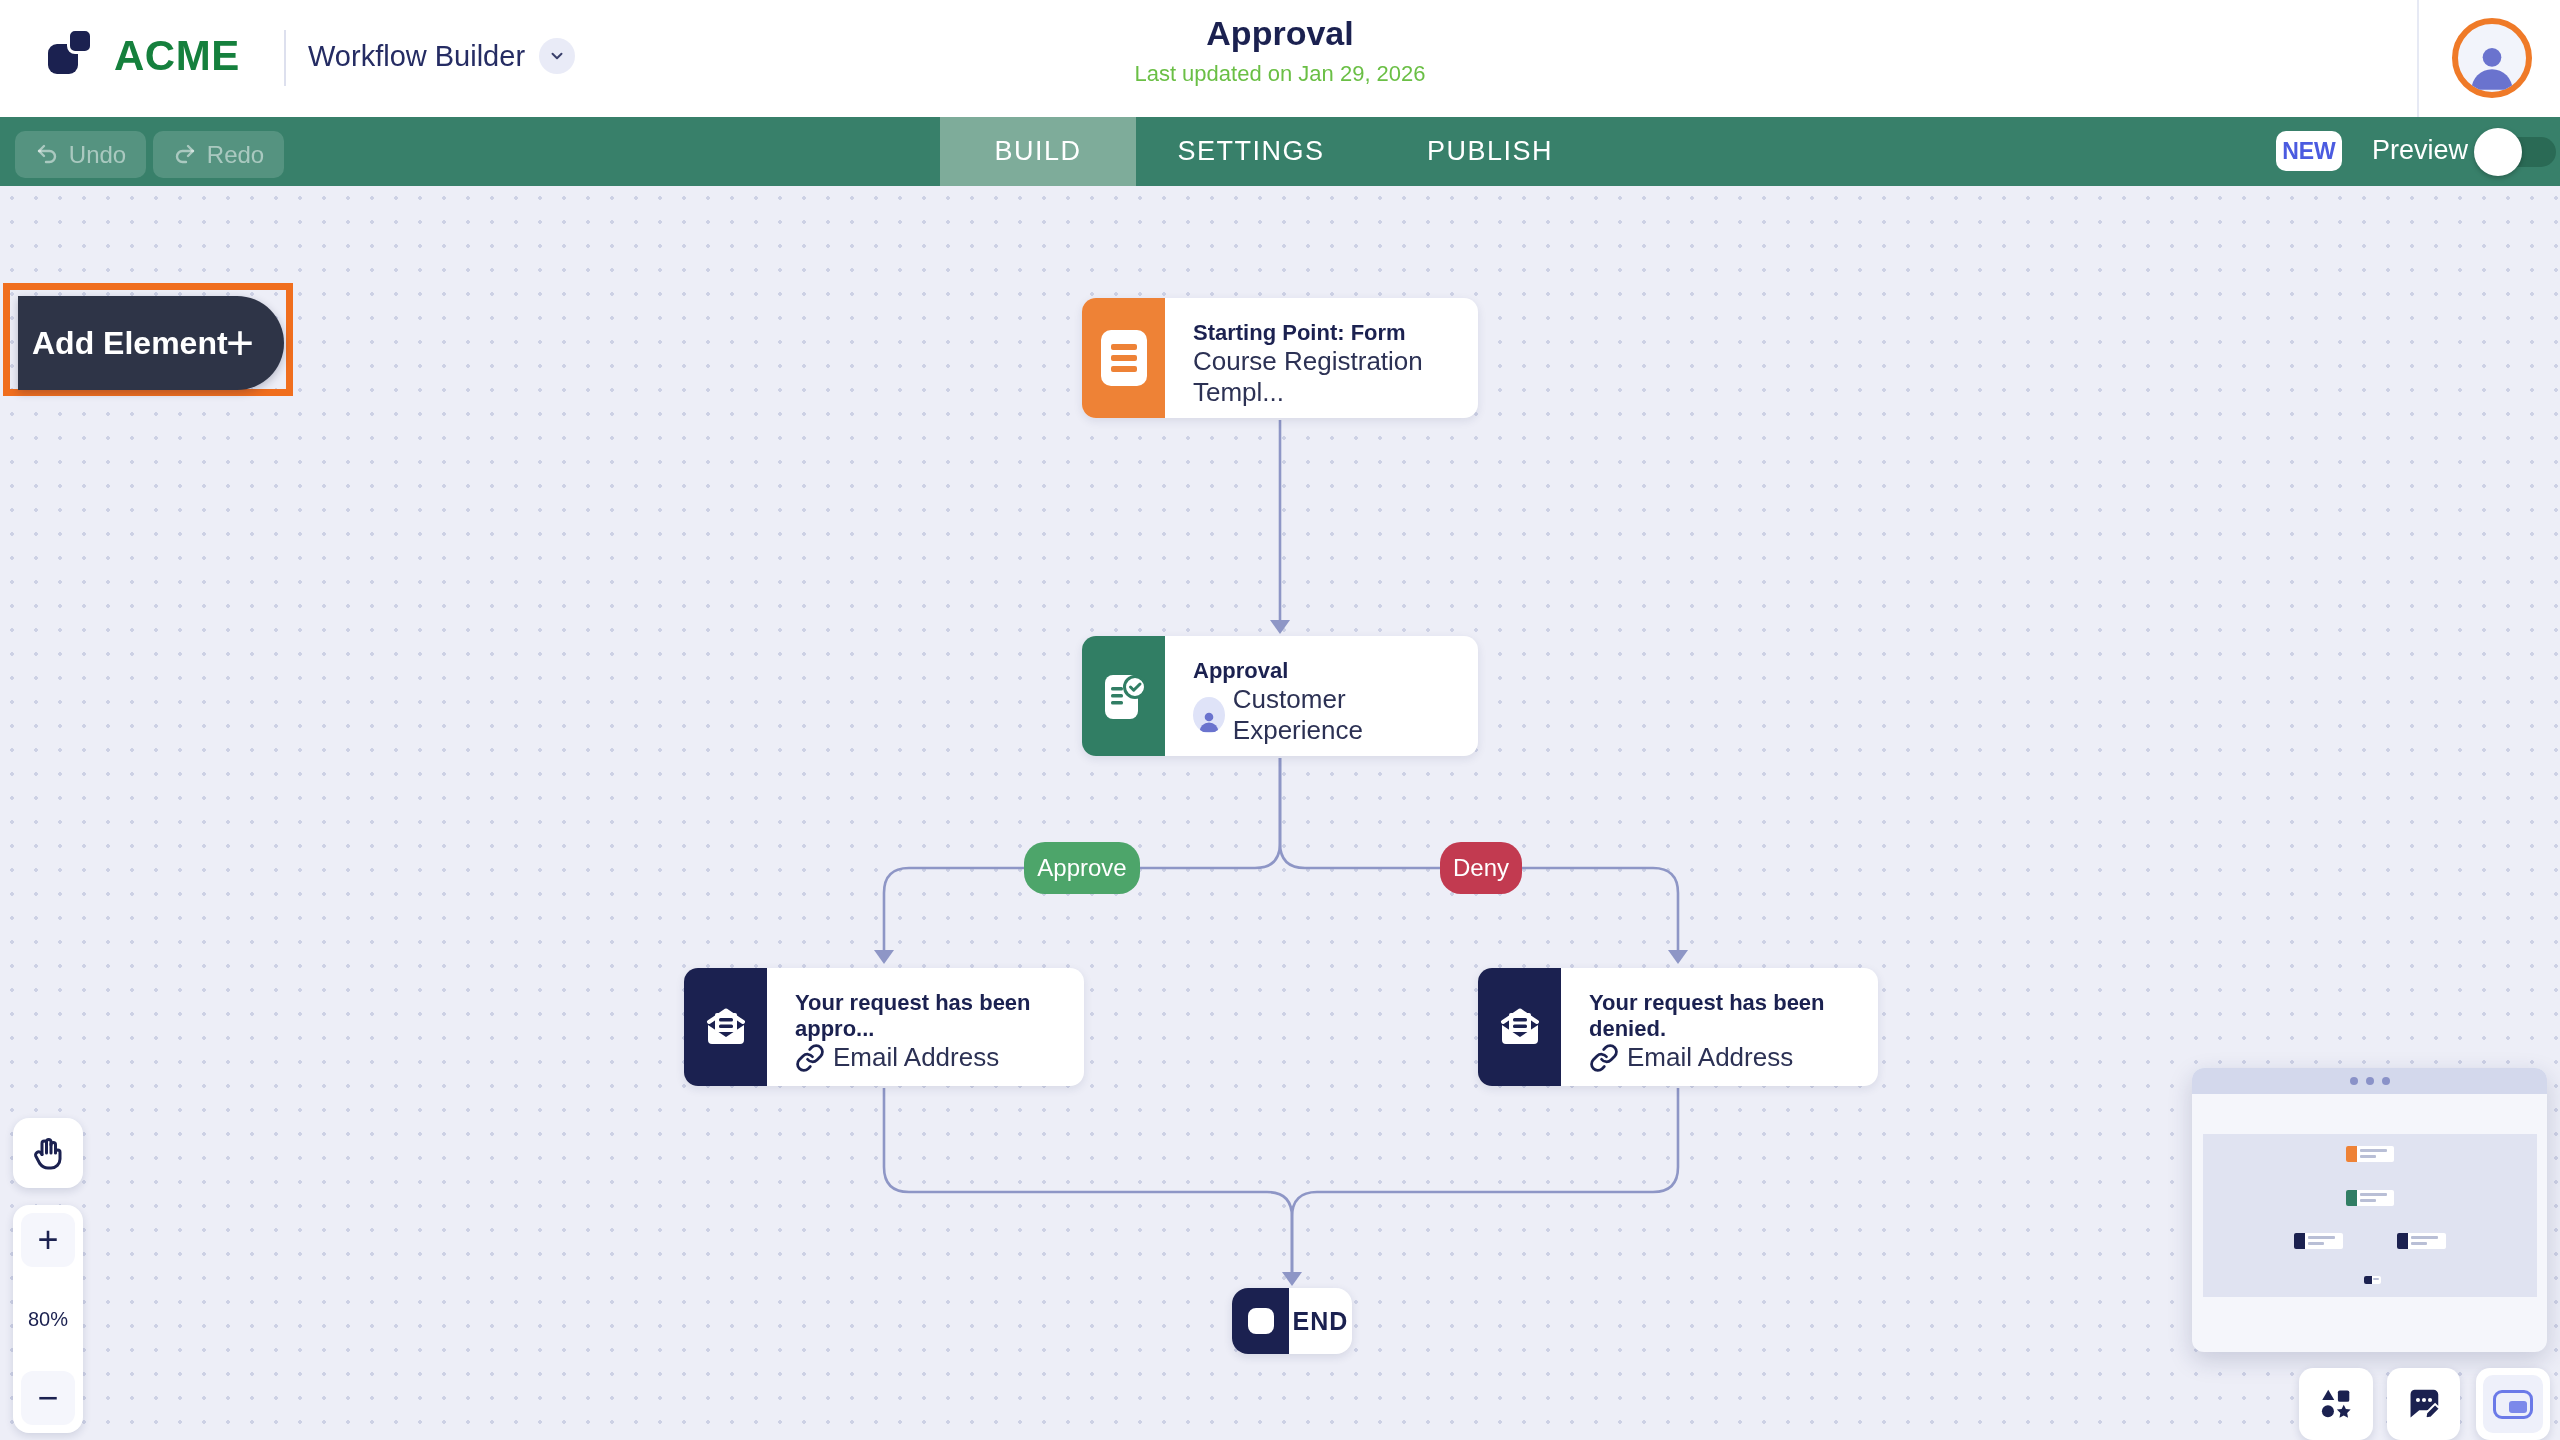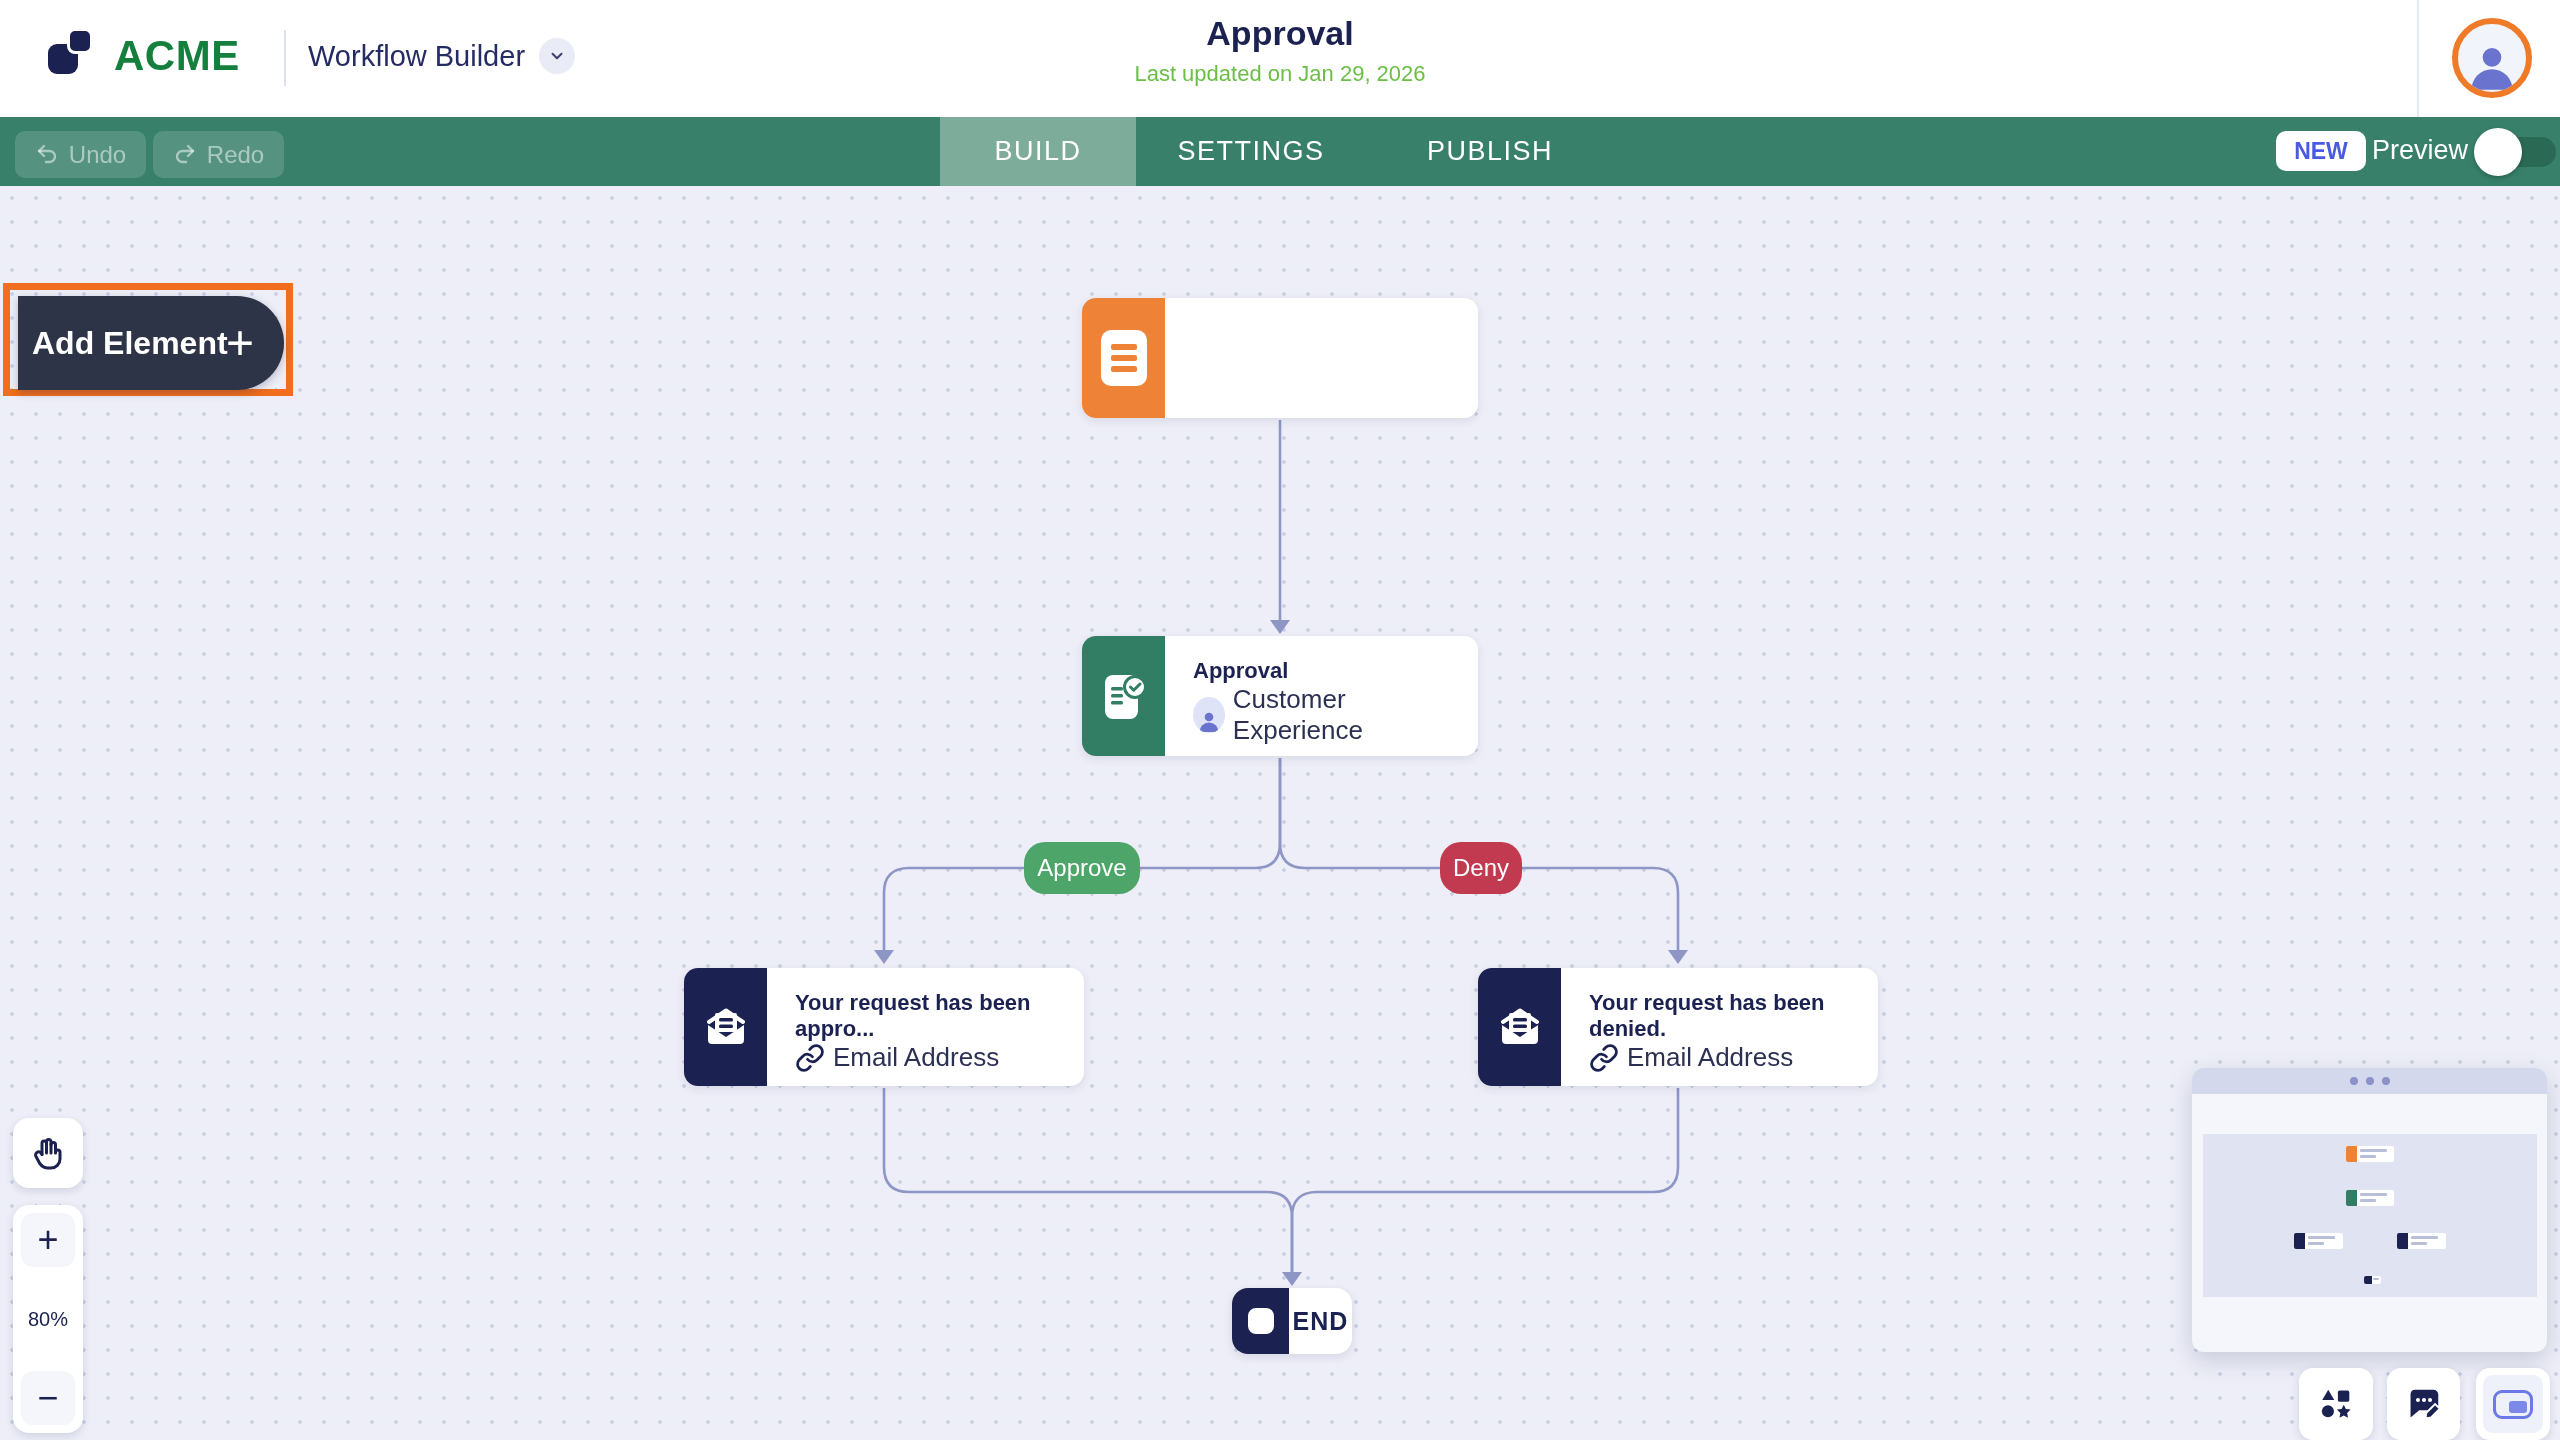--- a/index.html
+++ b/index.html
@@ -28,21 +28,21 @@
   .toolbar { position:absolute; left:0; top:117px; width:2560px; height:69px; background:#38806a; z-index:29; }
   .tb-btn { position:absolute; top:14px; height:47px; border-radius:10px; background:rgba(255,255,255,.15);
             color:rgba(255,255,255,.5); font-size:24px; display:flex; align-items:center; justify-content:center; gap:10px; cursor:default; }
   .tb-undo { left:15px; width:131px;text-align:center; }
   .tb-redo { left:153px; width:131px; }
   .tab { position:absolute; top:0; height:69px; display:flex; align-items:center; justify-content:center;
          color:#ffffff; font-size:27px; letter-spacing:1.5px; cursor:pointer; }
   .tab-build { left:940px; width:196px; background:#7eac9a; }
   .tab-settings { left:1136px; width:230px; }
   .tab-publish { left:1366px; width:248px; }
-  .new-badge { position:absolute; left:2276px; top:14px; width:90px; height:40px; background:#ffffff; border-radius:10px;
+  .new-badge { position:absolute; left:2276px; top:14px; width:66px; height:40px; background:#ffffff; border-radius:10px;
                color:#4b5be0; font-weight:bold; font-size:23px; display:flex; align-items:center; justify-content:center; }
   .preview-label { position:absolute; left:2372px; top:18px; font-size:27px; color:#ffffff; }
   .toggle { position:absolute; left:2478px; top:20px; width:78px; height:30px; background:#2a6a55; border-radius:16px; cursor:pointer; }
   .toggle-knob { position:absolute; left:-4px; top:-9px; width:48px; height:48px; background:#ffffff; border-radius:50%;
                  box-shadow:0 2px 5px rgba(0,0,0,.25); }
 
   
   .canvas { position:absolute; left:0; top:186px; width:2560px; height:1254px; background:#edeef7;
             background-image:radial-gradient(#cdd1e5 1.7px, transparent 1.8px); background-size:24px 24px; }
   .connectors { position:absolute; left:0; top:0; width:2560px; height:1254px; }
@@ -201,20 +201,24 @@
   </div>
 
   <div class="node-card" style="left:1082px; top:112px; width:396px; height:120px;">
     <div class="node-icon-area" style="background:#ee8236;">
       <div class="form-icon">
           <span></span>
           <span></span>
           <span></span>
         </div>
     </div>
+    <div class="node-body">
+      <div class="node-title">Starting Point: Form</div>
+      <div class="node-sub">Course Registration Templ...</div>
+    </div>
   </div>
 
   <div class="node-card" style="left:1082px; top:450px; width:396px; height:120px;">
     <div class="node-icon-area" style="background:#317e64;">
       <svg width="48" height="56" viewBox="0 0 48 56">
         <rect x="5" y="7" width="33" height="44" rx="8" fill="#ffffff"></rect>
         <rect x="11" y="19" width="12" height="3.4" rx="1.5" fill="#317e64"></rect>
         <rect x="11" y="26" width="12" height="3.4" rx="1.5" fill="#317e64"></rect>
         <rect x="11" y="33" width="12" height="3.4" rx="1.5" fill="#317e64"></rect>
         <circle cx="35" cy="19" r="10.5" fill="#ffffff" stroke="#317e64" stroke-width="3"></circle>

